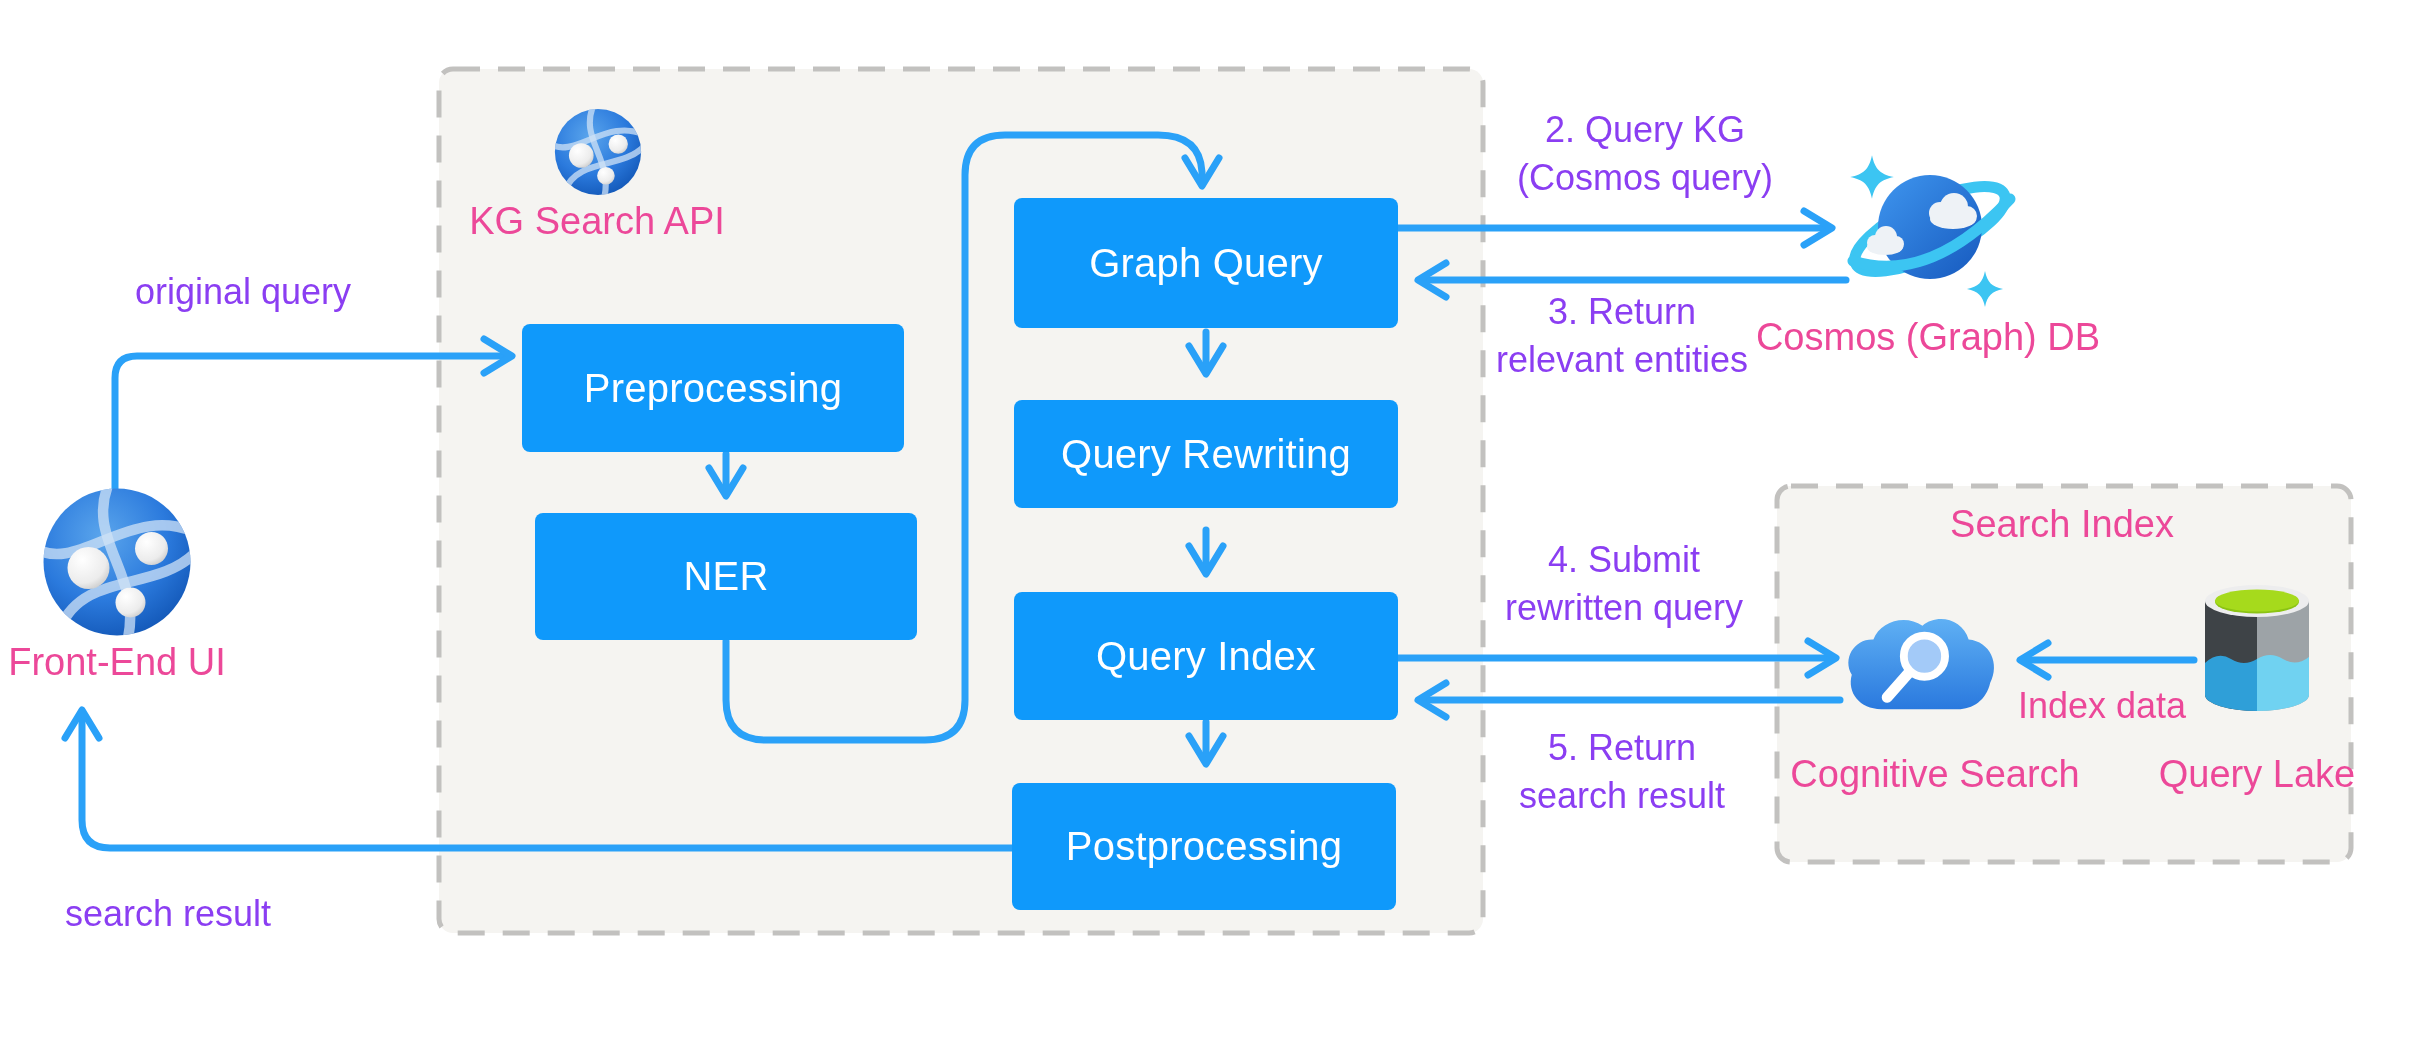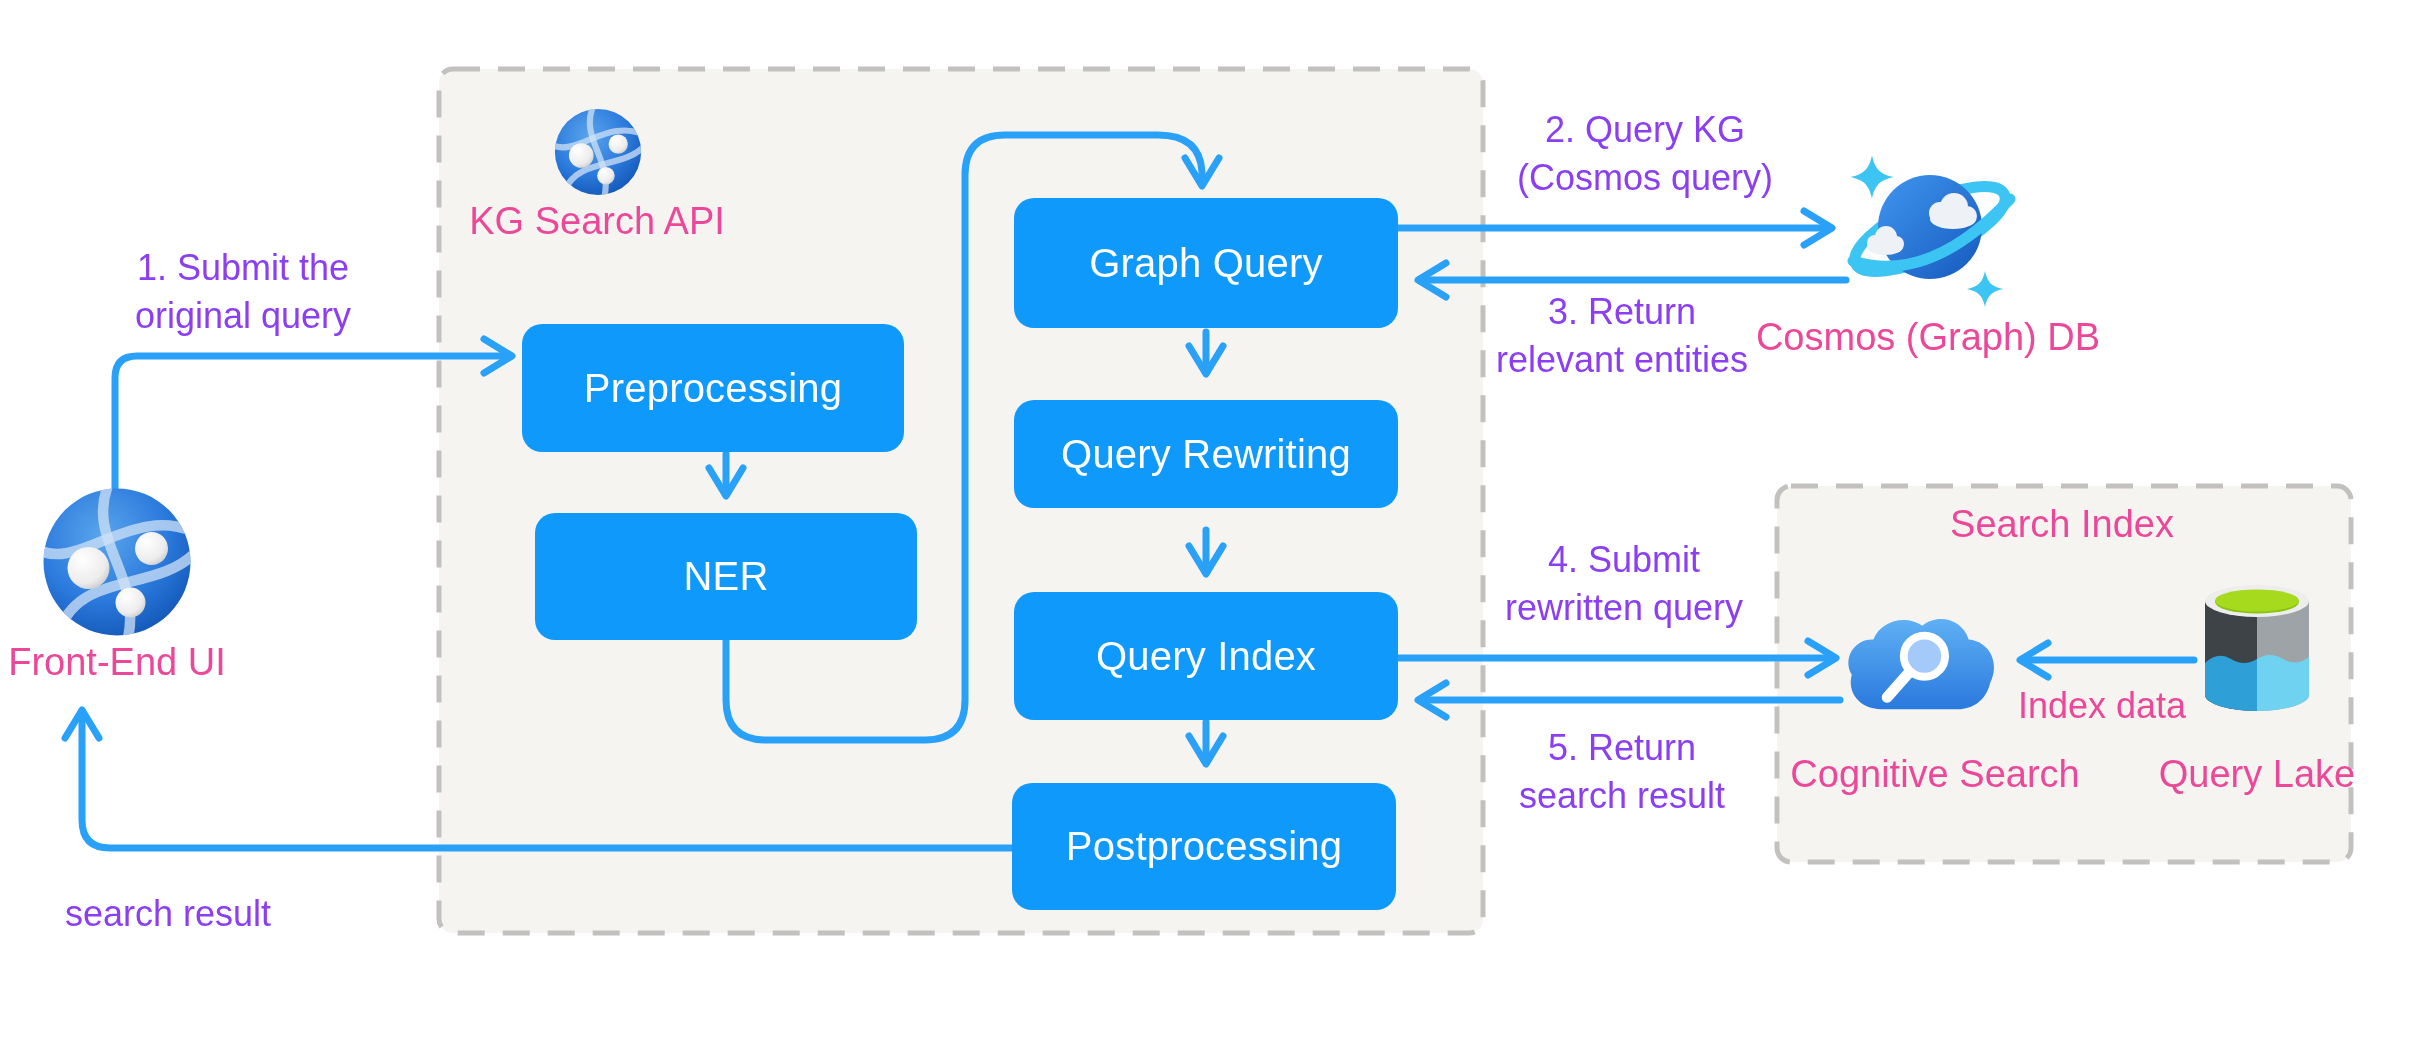--- a/index.html
+++ b/index.html
@@ -3,21 +3,21 @@
 <meta charset="utf-8">
 <style>
   html,body{margin:0;padding:0;background:#ffffff;}
   #canvas{
     position:relative;width:2409px;height:1055px;background:#ffffff;overflow:hidden;
     font-family:"Liberation Sans","DejaVu Sans",sans-serif;
   }
   #edges{position:absolute;left:0;top:0;z-index:1;}
   .pbox{
     position:absolute;z-index:3;display:flex;align-items:center;justify-content:center;
-    background:#0f99fb;border-radius:20px;color:#ffffff;font-size:40px;font-weight:400;
+    background:#0f99fb;border-radius:8px;color:#ffffff;font-size:40px;font-weight:400;
     letter-spacing:.2px;
   }
   .nlabel{
     position:absolute;z-index:3;transform:translate(-50%,-50%);white-space:nowrap;
     color:#ec4899;font-size:38px;font-weight:400;text-align:center;
   }
   .plabel{
     position:absolute;z-index:3;transform:translate(-50%,-50%);white-space:nowrap;
     color:#8b3ef2;font-size:36px;font-weight:400;text-align:center;line-height:48px;
   }
@@ -76,21 +76,20 @@
 
   <div class="nlabel" style="left:597px;top:221px">KG Search API</div>
   <div class="nlabel" style="left:117px;top:662px">Front-End UI</div>
   <div class="nlabel" style="left:1928px;top:337px">Cosmos (Graph) DB</div>
   <div class="nlabel" style="left:2062px;top:524px">Search Index</div>
   <div class="nlabel" style="left:1935px;top:774px">Cognitive Search</div>
   <div class="nlabel" style="left:2257px;top:774px">Query Lake</div>
   <div class="nlabel" style="left:2102px;top:706px;font-size:36px">Index data</div>
 
   <div class="plabel" style="left:243px;top:292px">
-    <div>1. Submit the</div>
     <div>original query</div>
   </div>
   <div class="plabel" style="left:1645px;top:154px">
     <div>2. Query KG</div>
     <div>(Cosmos query)</div>
   </div>
   <div class="plabel" style="left:1622px;top:336px">
     <div>3. Return</div>
     <div>relevant entities</div>
   </div>

